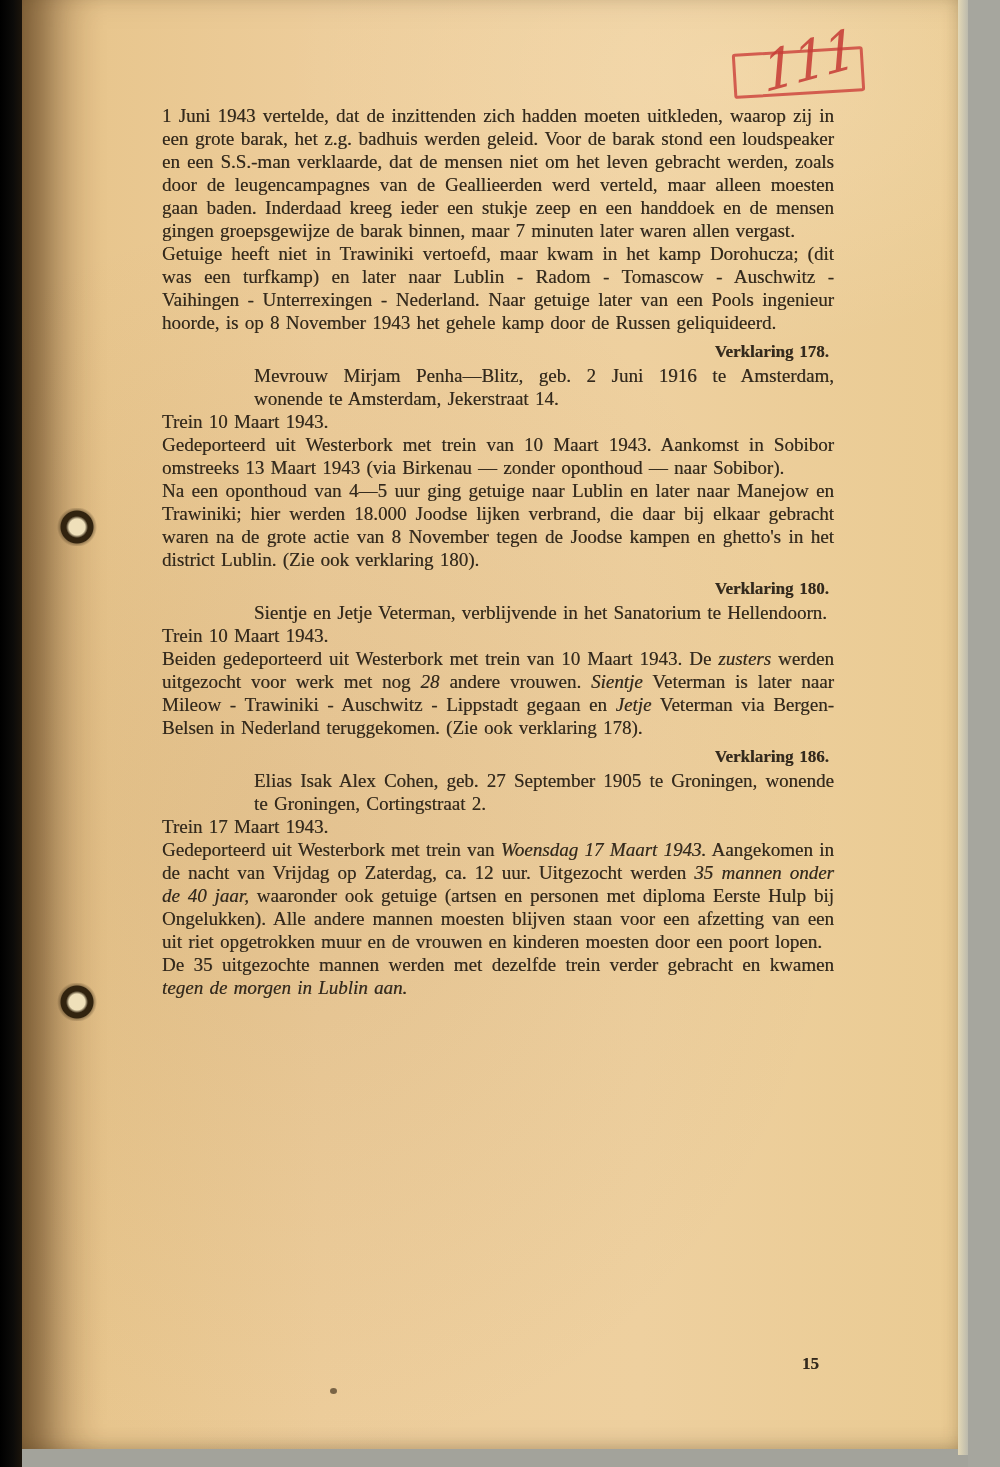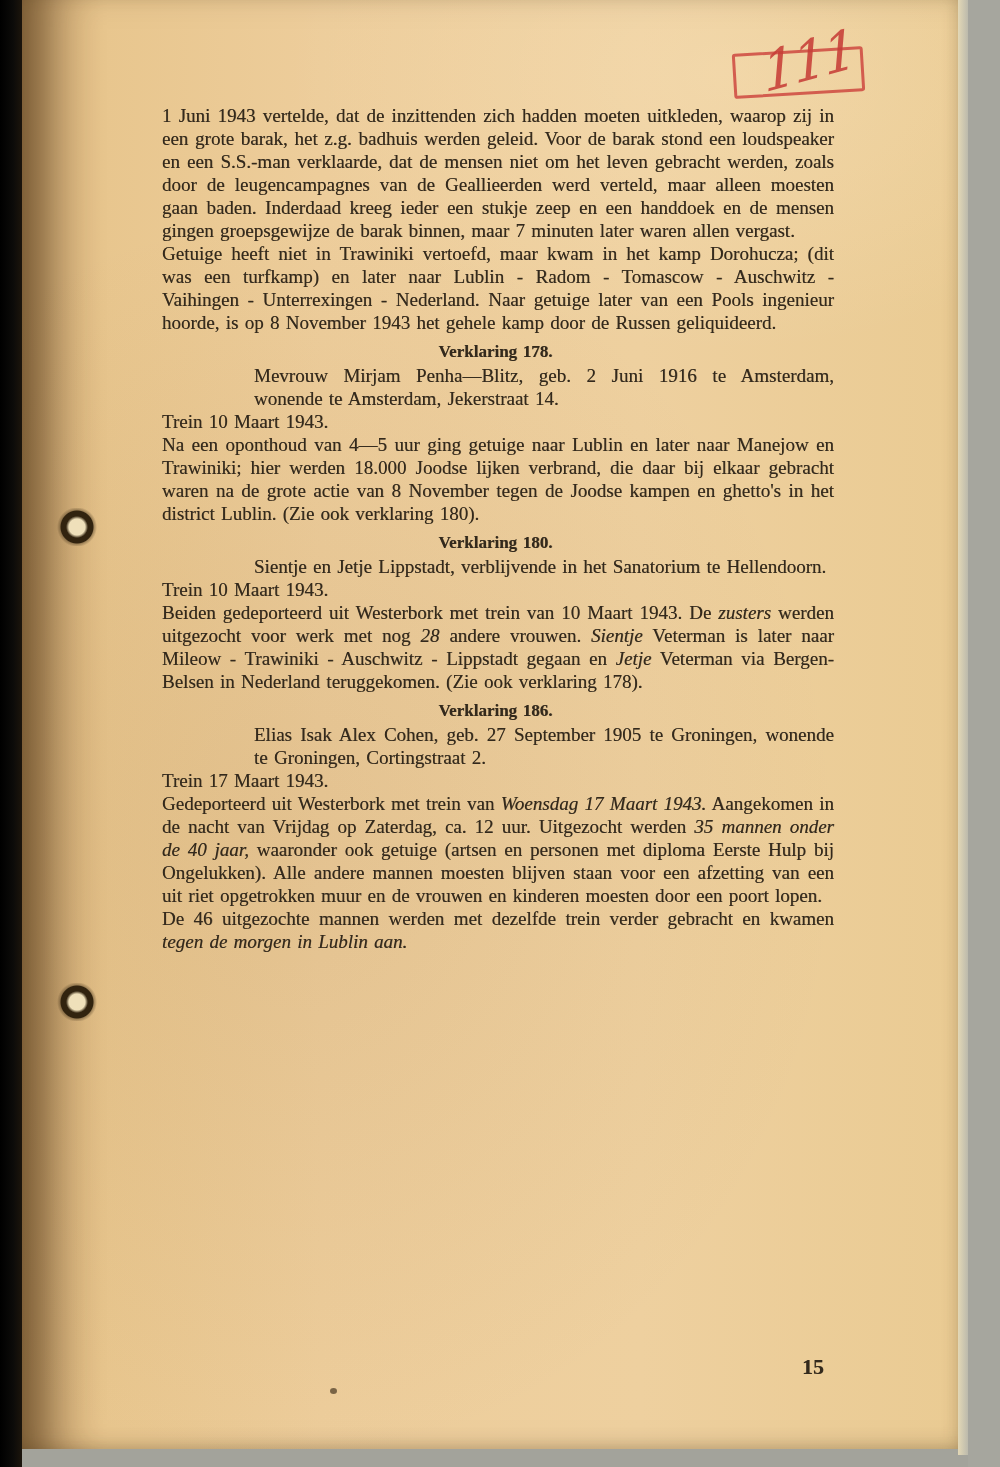--- a/index.html
+++ b/index.html
@@ -102,34 +102,34 @@
     line-height: 23px;
     text-align: justify;
     word-spacing: 1.5px;
     text-shadow: 0.35px 0.3px 0 rgba(51,41,28,0.55);
     z-index: 4;
   }
   .text-block p { margin: 0; }
   .text-block i { font-style: italic; }
 
   p.verklaring {
-    text-align: center;
+    text-align: right;
     font-weight: bold;
     font-size: 17px;
     margin-top: 6px !important;
     margin-bottom: 1px !important;
     padding-right: 5px;
   }
   p.person { padding-left: 92px; }
   p.trein { font-weight: normal; }
 
   .page-number {
     position: absolute; left: 782px; top: 1354px;
     font-weight: bold;
-    font-size: 22px;
+    font-size: 17px;
     color: #33291c;
     text-shadow: 0.35px 0.3px 0 rgba(51,41,28,0.55);
     z-index: 4;
   }
 </style>
 </head>
 <body>
 
 <div class="scan">
   <div class="paper">
@@ -142,32 +142,33 @@
     <div class="hole hole-2"></div>
     <div class="ink-spot"></div>
 
     <div class="text-block">
       <p><span>1 Juni 1943 vertelde, dat de inzittenden zich hadden moeten uitkleden, waarop zij in een grote barak, het z.g. badhuis werden geleid. Voor de barak stond een loudspeaker en een S.S.-man verklaarde, dat de mensen niet om het leven gebracht werden, zoals door de leugencampagnes van de Geallieerden werd verteld, maar alleen moesten gaan baden. Inderdaad kreeg ieder een stukje zeep en een handdoek en de mensen gingen groepsgewijze de barak binnen, maar 7 minuten later waren allen vergast.</span></p>
       <p><span>Getuige heeft niet in Trawiniki vertoefd, maar kwam in het kamp Dorohucza; (dit was een turfkamp) en later naar Lublin - Radom - Tomascow - Auschwitz - Vaihingen - Unterrexingen - Nederland. Naar getuige later van een Pools ingenieur hoorde, is op 8 November 1943 het gehele kamp door de Russen geliquideerd.</span></p>
 
       <p class="verklaring">Verklaring 178.</p>
       <p class="person"><span>Mevrouw Mirjam Penha—Blitz, geb. 2 Juni 1916 te Amsterdam, wonende te Amsterdam, Jekerstraat 14.</span></p>
       <p class="trein">Trein 10 Maart 1943.</p>
+      <p><span>Gedeporteerd uit Westerbork met trein van 10 Maart 1943. Aankomst in Sobibor omstreeks 13 Maart 1943 (via Birkenau — zonder oponthoud — naar Sobibor).</span></p>
       <p><span>Na een oponthoud van 4—5 uur ging getuige naar Lublin en later naar Manejow en Trawiniki; hier werden 18.000 Joodse lijken verbrand, die daar bij elkaar gebracht waren na de grote actie van 8 November tegen de Joodse kampen en ghetto's in het district Lublin. (Zie ook verklaring 180).</span></p>
 
       <p class="verklaring">Verklaring 180.</p>
-      <p class="person"><span>Sientje en Jetje Lippstadt, verblijvende in het Sanatorium te Hellendoorn.</span></p>
+      <p class="person"><span>Sientje en Jetje Veterman, verblijvende in het Sanatorium te Hellendoorn.</span></p>
       <p class="trein">Trein 10 Maart 1943.</p>
       <p><span>Beiden gedeporteerd uit Westerbork met trein van 10 Maart 1943. De </span><i>zusters</i><span> werden uitgezocht voor werk met nog </span><i>28</i><span> andere vrouwen. </span><i>Sientje</i><span> Veterman is later naar Mileow - Trawiniki - Auschwitz - Lippstadt gegaan en </span><i>Jetje</i><span> Veterman via Bergen-Belsen in Nederland teruggekomen. (Zie ook verklaring 178).</span></p>
 
       <p class="verklaring">Verklaring 186.</p>
       <p class="person"><span>Elias Isak Alex Cohen, geb. 27 September 1905 te Groningen, wonende te Groningen, Cortingstraat 2.</span></p>
       <p class="trein">Trein 17 Maart 1943.</p>
       <p><span>Gedeporteerd uit Westerbork met trein van </span><i>Woensdag 17 Maart 1943.</i><span> Aangekomen in de nacht van Vrijdag op Zaterdag, ca. 12 uur. Uitgezocht werden </span><i>35 mannen onder de 40 jaar,</i><span> waaronder ook getuige (artsen en personen met diploma Eerste Hulp bij Ongelukken). Alle andere mannen moesten blijven staan voor een afzetting van een uit riet opgetrokken muur en de vrouwen en kinderen moesten door een poort lopen.</span></p>
-      <p><span>De 46 uitgezochte mannen werden met dezelfde trein verder gebracht en kwamen </span><i>tegen de morgen in Lublin aan.</i></p>
+      <p><span>De 35 uitgezochte mannen werden met dezelfde trein verder gebracht en kwamen </span><i>tegen de morgen in Lublin aan.</i></p>
     </div>
 
     <div class="page-number">15</div>
   </div>
 
   <div class="page-edge"></div>
   <div class="scan-bed"></div>
   <div class="binding"></div>
 </div>
 

